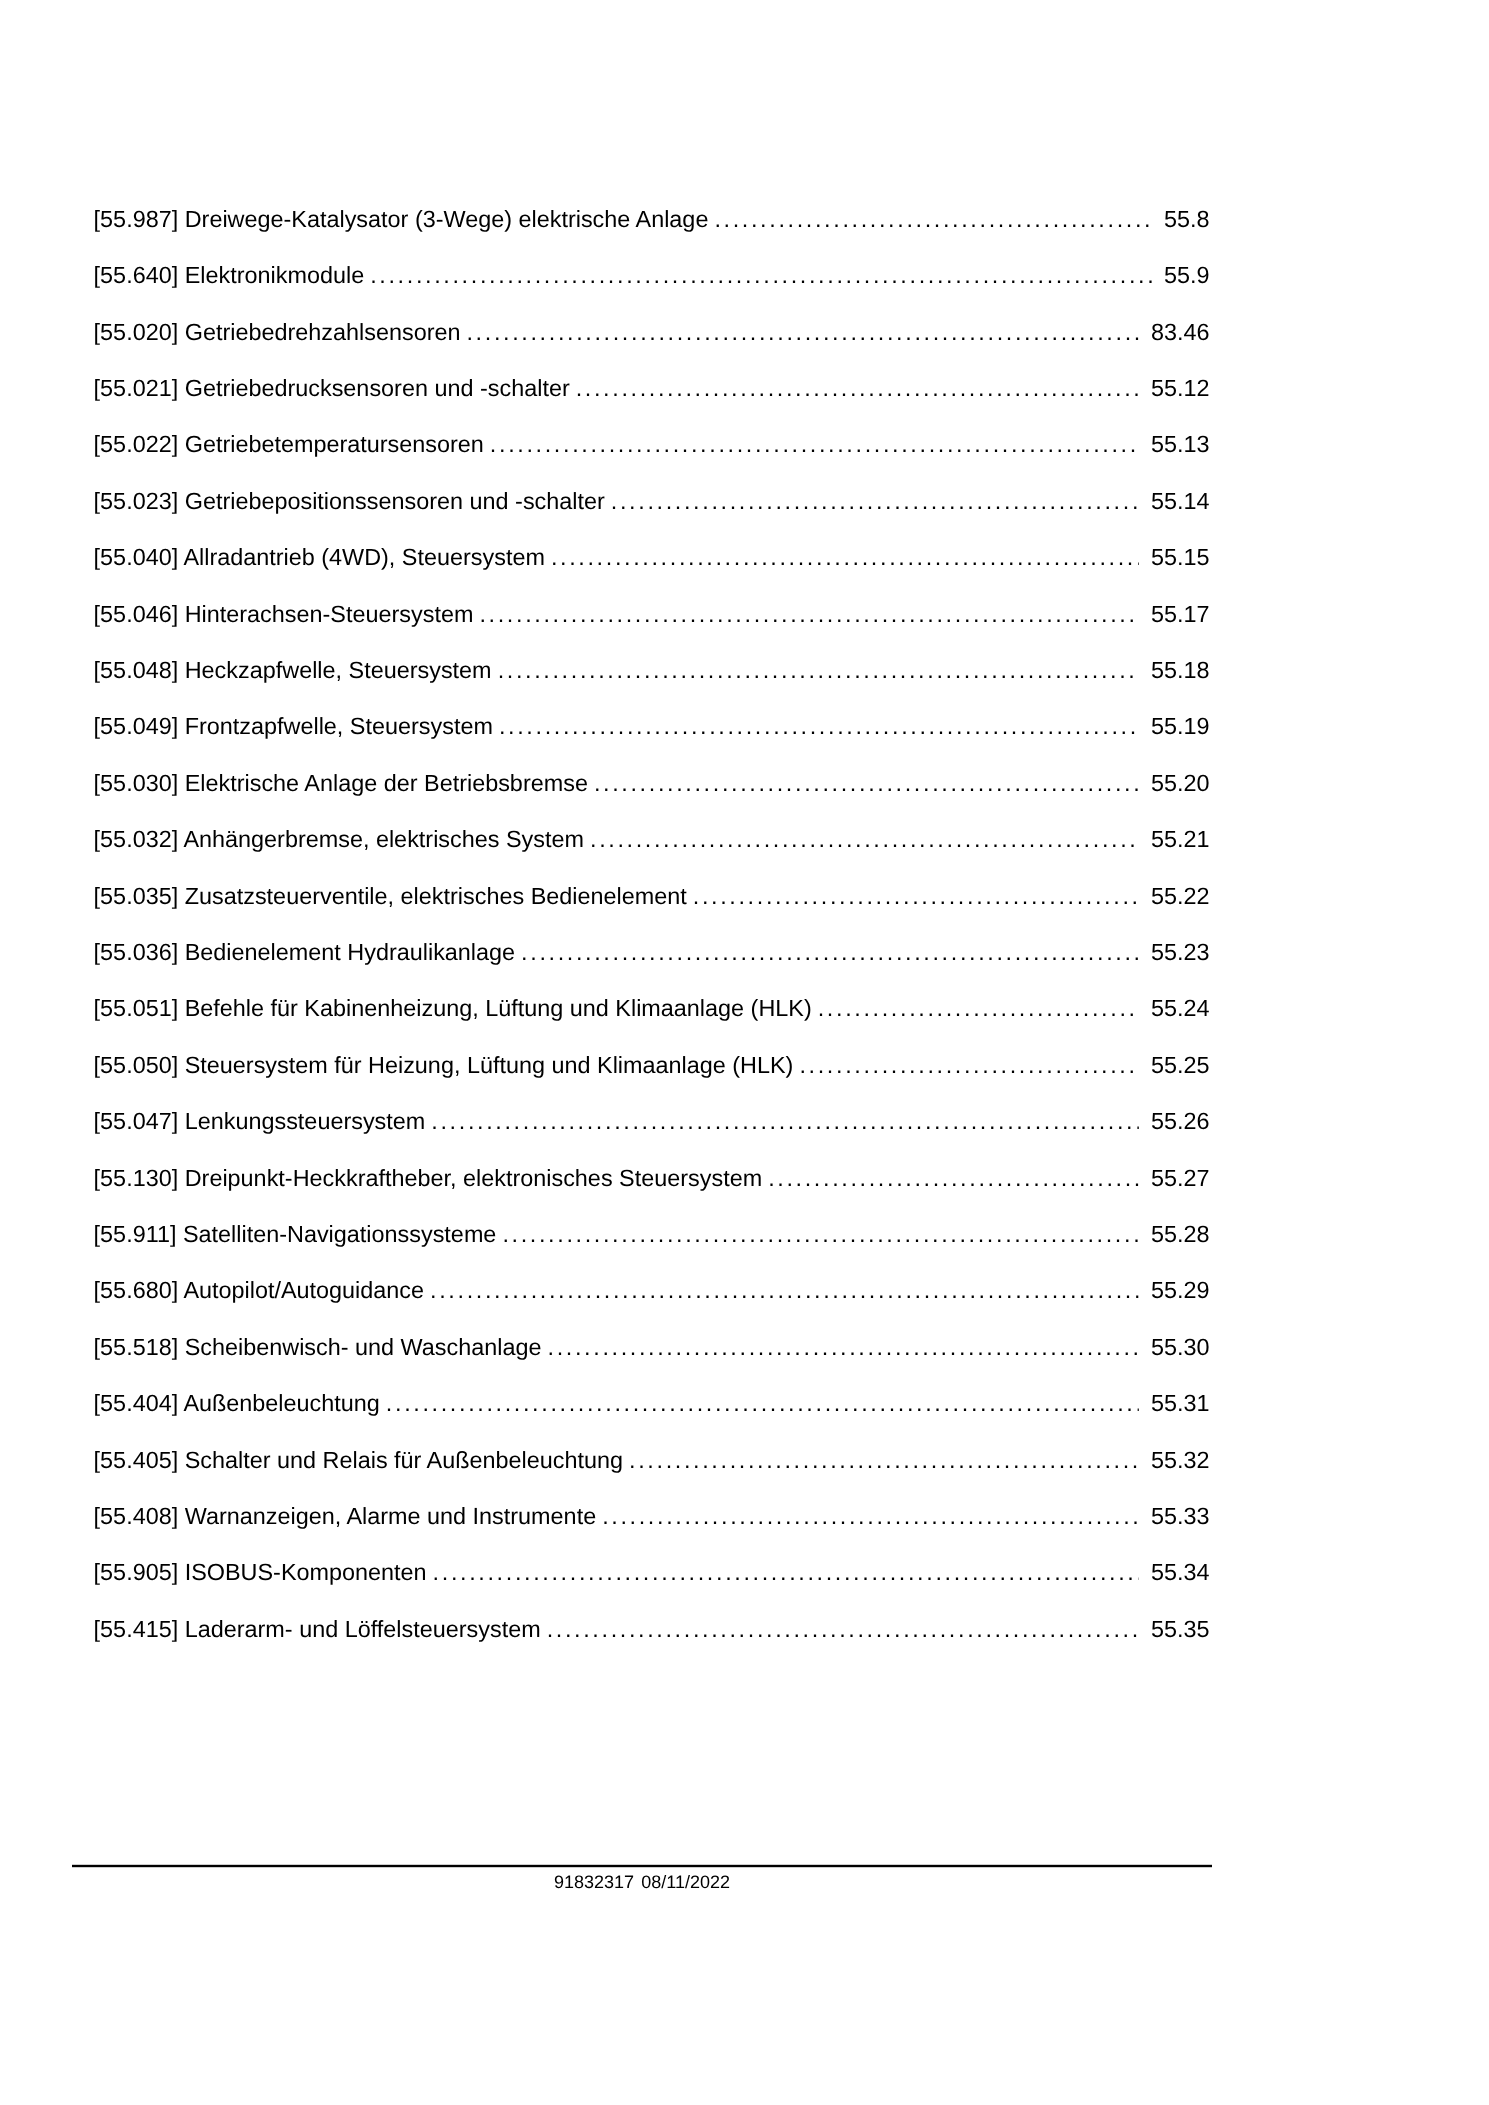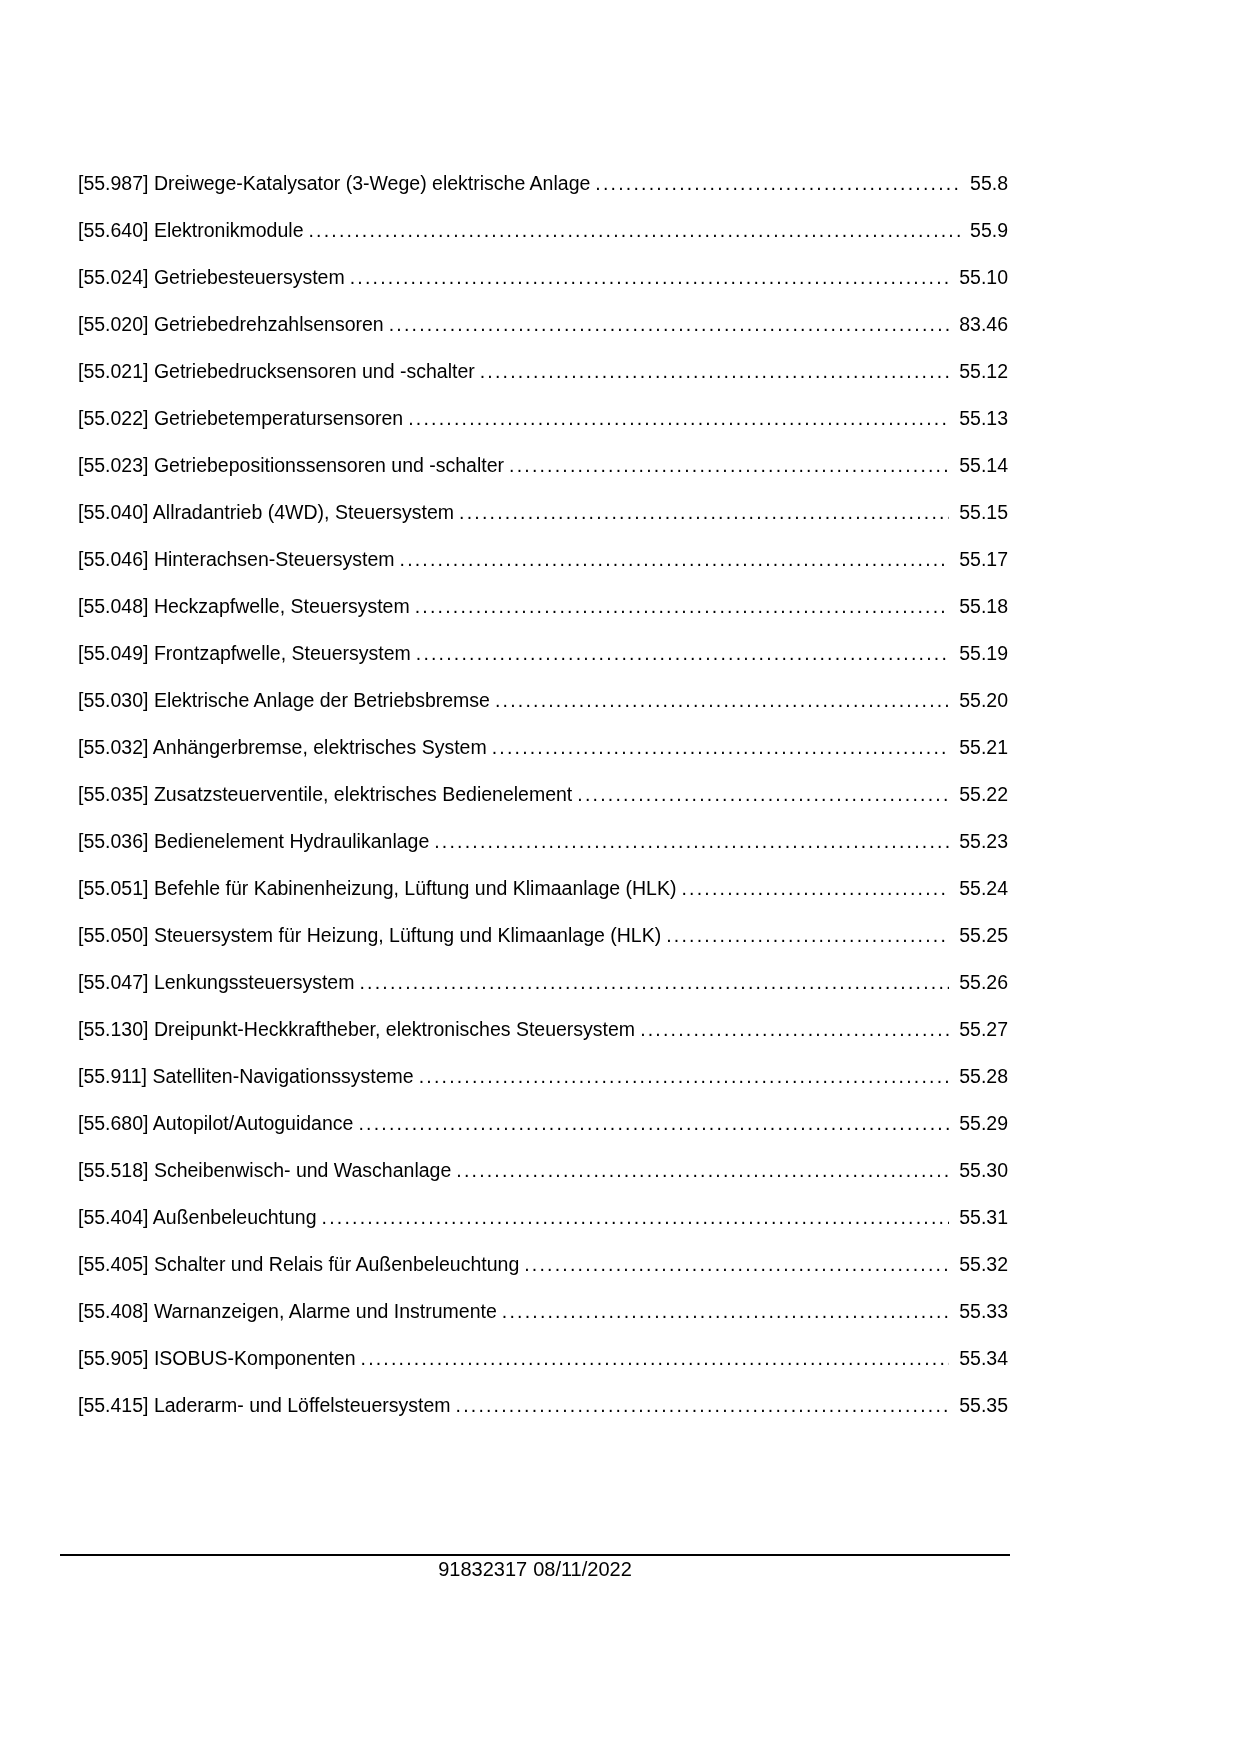--- a/index.html
+++ b/index.html
@@ -50,21 +50,21 @@
     flex: 0 0 auto;
     text-align: right;
   }
   .footer {
     position: absolute;
     left: 60px;
     top: 1506px;
     width: 950px;
     border-top: 2px solid #000000;
     text-align: center;
-    font-size: 20px;
+    font-size: 15px;
     line-height: 18px;
     padding-top: 4px;
   }
   .footer span { margin: 0 3px; }
 </style>
 </head>
 <body>
 
 <div class="page">
 
@@ -74,25 +74,20 @@
     <span class="leader"></span>
     <span class="page-num">55.8</span>
   </div>
 
   <div class="toc-row">
     <span class="entry-text"><span>[55.640]</span> <span>Elektronikmodule</span></span>
     <span class="leader"></span>
     <span class="page-num">55.9</span>
   </div>
 
-  <div class="toc-row">
-    <span class="entry-text"><span>[55.024]</span> <span>Getriebesteuersystem</span></span>
-    <span class="leader"></span>
-    <span class="page-num">55.10</span>
-  </div>
 
   <div class="toc-row">
     <span class="entry-text"><span>[55.020]</span> <span>Getriebedrehzahlsensoren</span></span>
     <span class="leader"></span>
     <span class="page-num">83.46</span>
   </div>
 
   <div class="toc-row">
     <span class="entry-text"><span>[55.021]</span> <span>Getriebedrucksensoren und -schalter</span></span>
     <span class="leader"></span>

